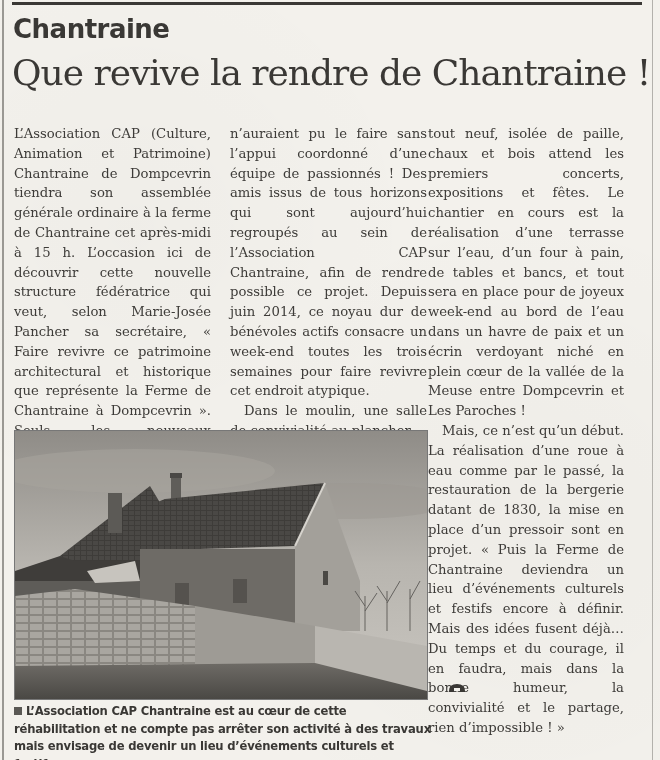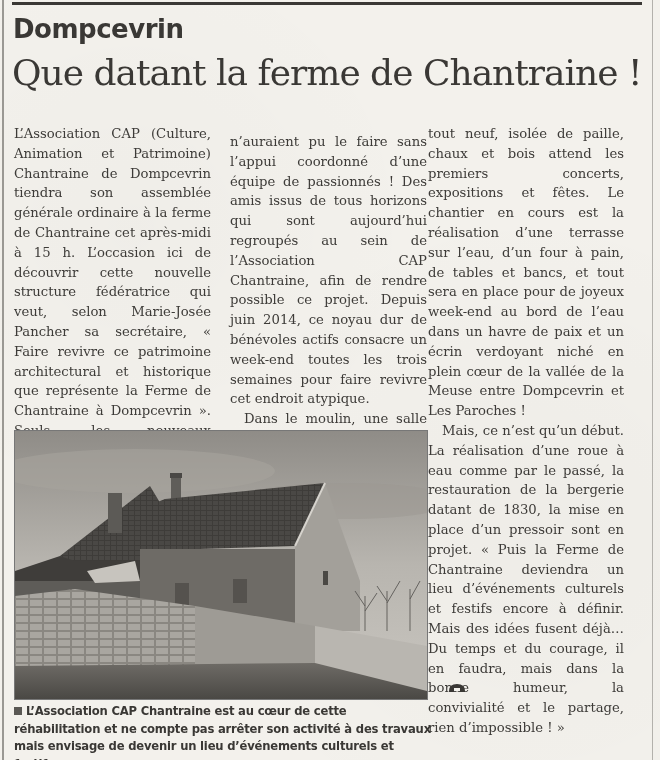--- a/index.html
+++ b/index.html
@@ -77,21 +77,21 @@
     color: #3d3b38;
     font-family: "DejaVu Serif", "Liberation Serif", serif;
   }
   .col p {
     margin: 0;
   }
   .col p.indent {
     text-indent: 14px;
   }
   .col1 { left: 14px; top: 124px; width: 197px; }
-  .col2 { left: 230px; top: 124px; width: 197px; margin-top: 8px; }
+  .col2 { left: 230px; top: 124px; width: 197px; }
   .col3 { left: 428px; top: 124px; width: 196px; }
 
   .photo {
     position: absolute;
     left: 14px;
     top: 430px;
     width: 412px;
     height: 268px;
     border: 1px solid #777;
     overflow: hidden;
@@ -140,22 +140,22 @@
   }
 </style>
 </head>
 <body>
 
 <div class="paper"></div>
 <div class="left-border"></div>
 <div class="right-border"></div>
 <div class="top-rule"></div>
 
-<div class="kicker">Dompcevrin</div>
-<div class="headline">Que datant la ferme de Chantraine !</div>
+<div class="kicker">Chantraine</div>
+<div class="headline">Que revive la rendre de Chantraine !</div>
 
 <div class="col col1">
   <p>L’Association CAP (Culture, Animation et Patrimoine) Chantraine de Dompcevrin tiendra son assemblée générale ordinaire à la ferme de Chantraine cet après-midi à 15 h. L’occasion ici de découvrir cette nouvelle structure fédératrice qui veut, selon Marie-Josée Pancher sa secrétaire, « Faire revivre ce patrimoine architectural et historique que représente la Ferme de Chantraine à Dompcevrin ». Seuls, les nouveaux propriétaires</p>
 </div>
 
 <div class="col col2">
   <p>n’auraient pu le faire sans l’appui coordonné d’une équipe de passionnés ! Des amis issus de tous horizons qui sont aujourd’hui regroupés au sein de l’Association CAP Chantraine, afin de rendre possible ce projet. Depuis juin 2014, ce noyau dur de bénévoles actifs consacre un week-end toutes les trois semaines pour faire revivre cet endroit atypique.</p>
   <p class="indent">Dans le moulin, une salle de convivialité au plancher</p>
 </div>
 

